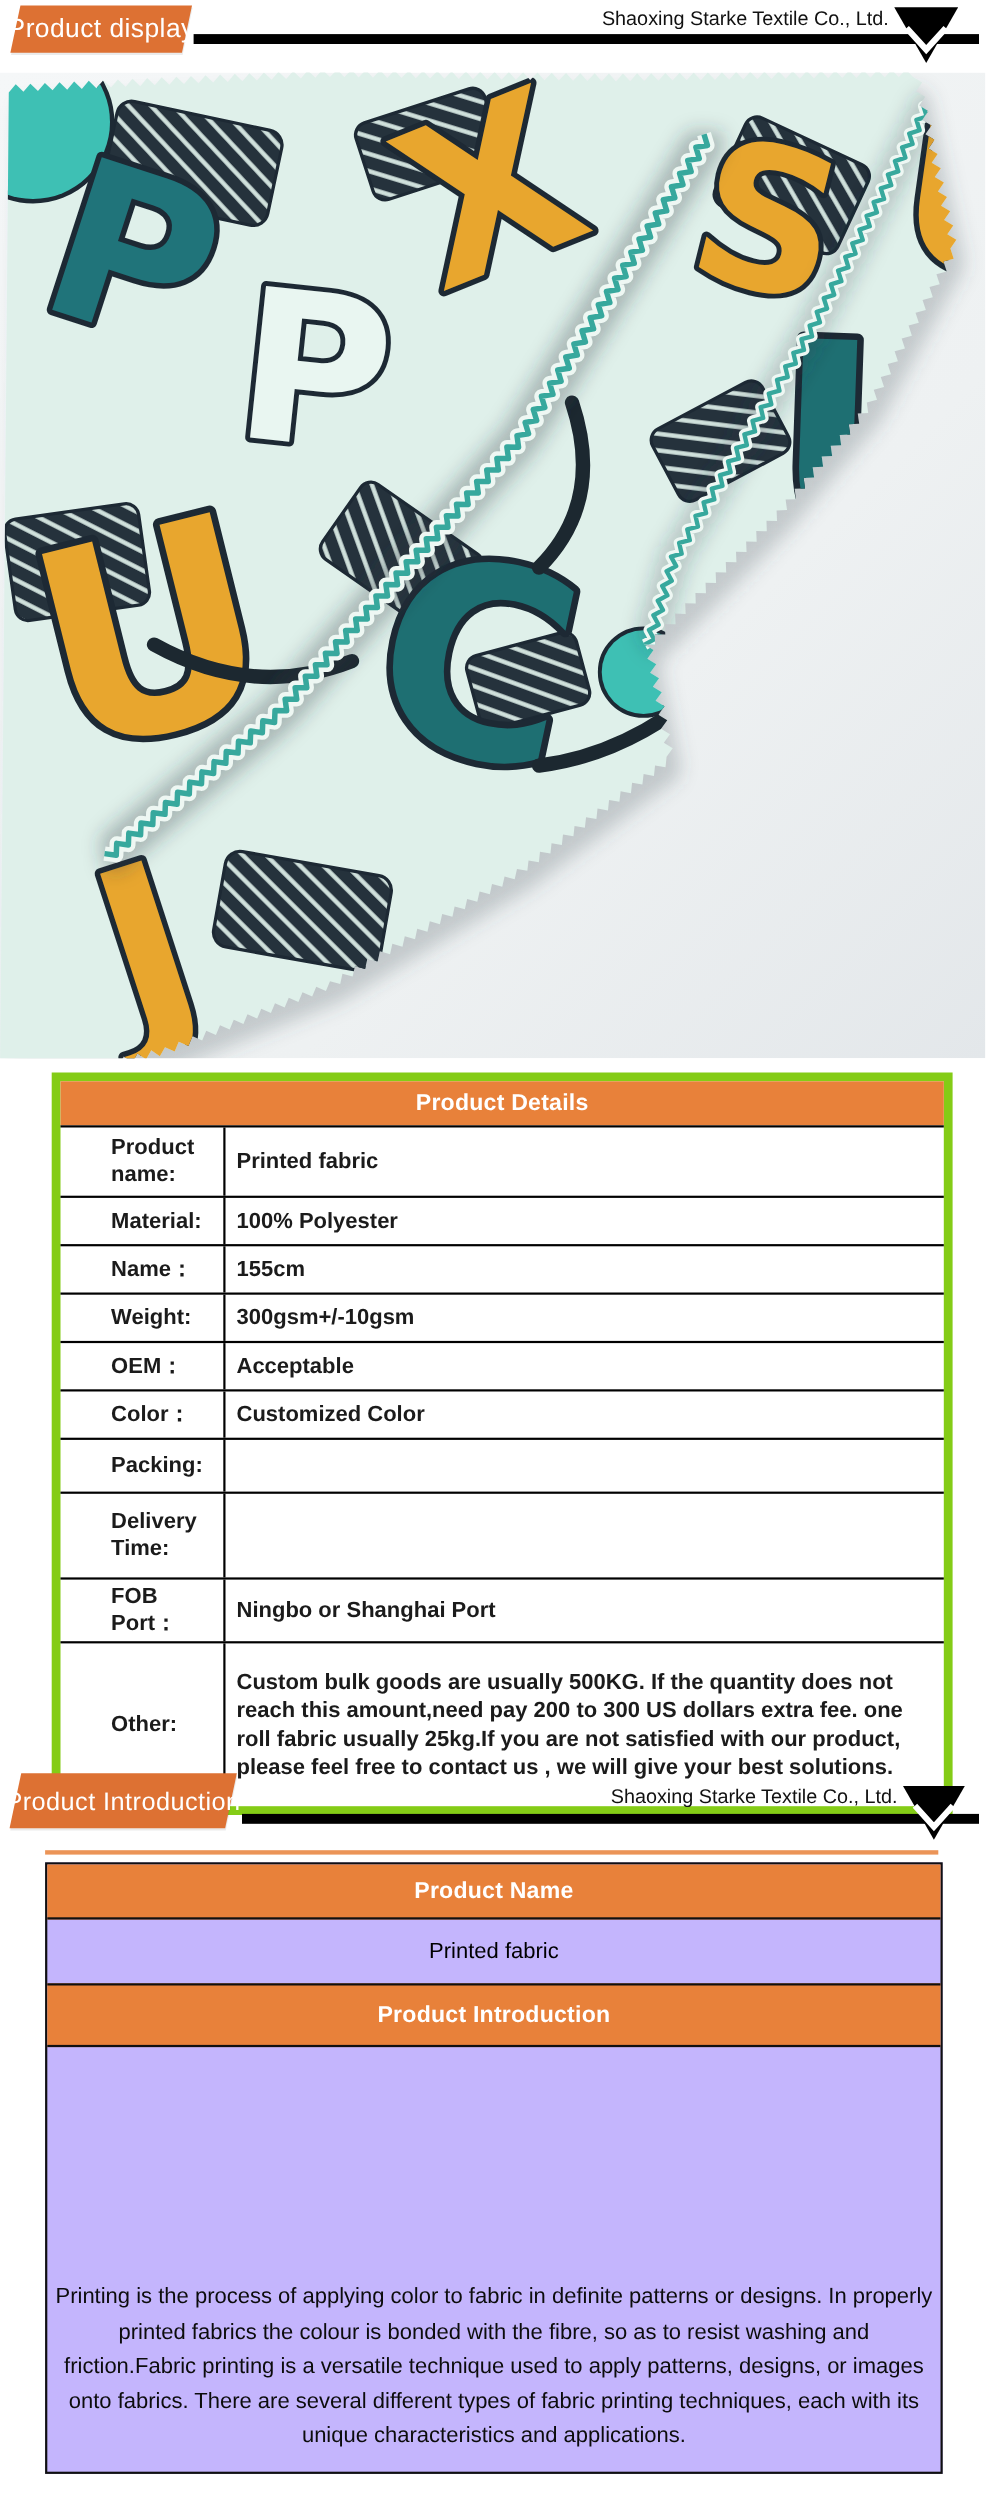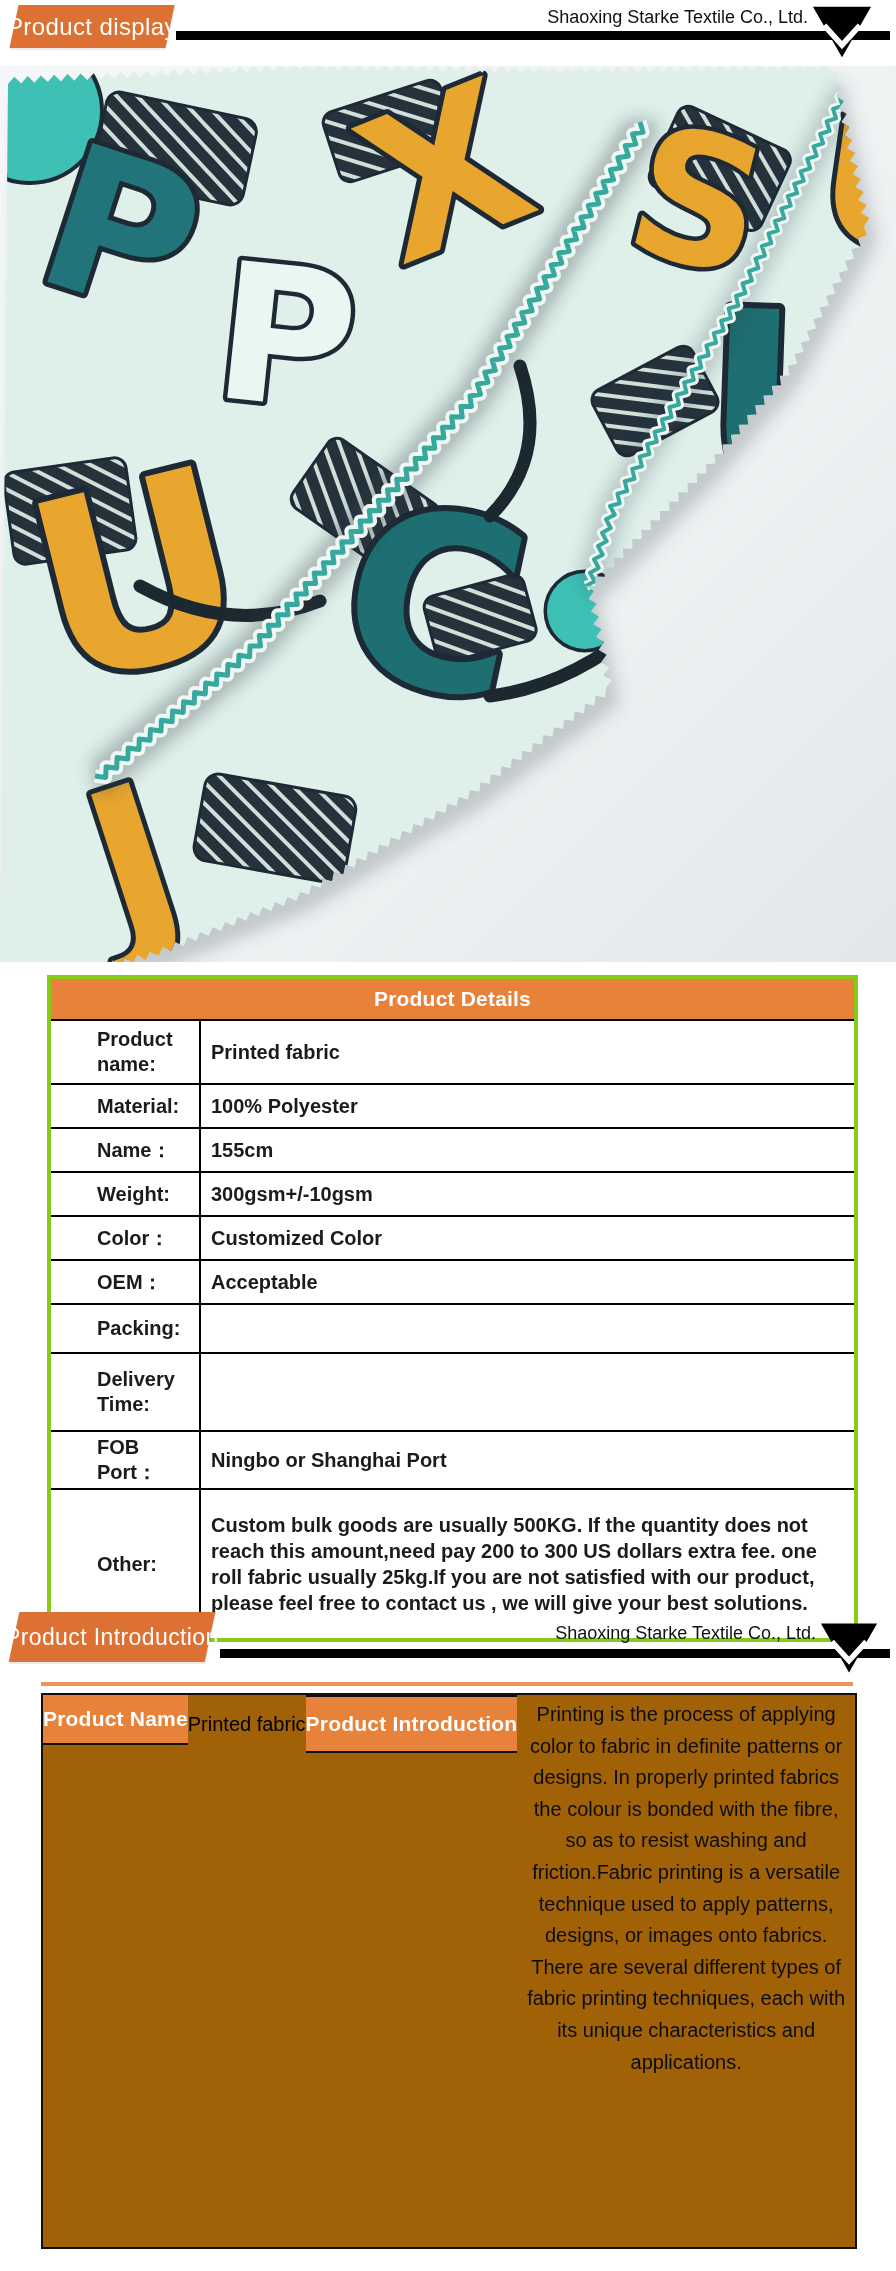--- a/index.html
+++ b/index.html
@@ -24,46 +24,46 @@
   .comp2{right:80px;top:17px;}
   .band-tri{position:absolute;}
   .tri1{right:24px;top:3px;}
   .tri2{right:18px;top:14px;}
 
   
   .photo{position:absolute;left:0;top:66px;}
 
   
   .details-table{position:absolute;left:47px;top:975px;width:803px;
-                 border:4px solid #84cc16;background:#fff;color:#1b1b1b;}
+                 border:8px solid #84cc16;background:#fff;color:#1b1b1b;}
   .dt-header{height:40px;background:var(--accent-header,#e8813a);
              display:flex;align-items:center;justify-content:center;
              color:#fff;font-size:21px;font-weight:bold;letter-spacing:.2px;}
   .dt-row{display:grid;grid-template-columns:150px 1fr;border-top:2px solid #000;min-height:42px;}
   .dt-label{border-right:2px solid #000;display:flex;align-items:center;
             padding:3px 6px 3px 8px;font-weight:bold;font-size:20px;line-height:1.25;margin-left:38px;}
   .dt-value{display:flex;align-items:center;padding:3px 10px;font-weight:bold;font-size:20px;line-height:1.3;}
   .row-name{min-height:62px;}
   .row-packing{min-height:47px;}
   .row-delivery{min-height:76px;}
   .row-fob{min-height:46px;}
   .row-other{min-height:148px;}
 
   
   .orange-rule{position:absolute;left:41px;top:1682px;width:812px;height:4px;
                background:var(--accent-header,#e8813a);opacity:.85;}
   .intro-box{position:absolute;left:41px;top:1693px;width:812px;height:552px;
-             border:2px solid #101010;background:#a16207;display:flex;}
+             border:2px solid #101010;background:#c4b5fd;display:flex;flex-direction:column;}
   .intro-bar{height:48px;background:var(--accent-header,#e8813a);border-bottom:2px solid #101010;
              display:flex;align-items:center;justify-content:center;
              color:#fff;font-size:21px;font-weight:bold;letter-spacing:.2px;flex:0 0 auto;}
   .intro-bar.second{height:54px;border-top:2px solid #101010;}
   .intro-name{height:58px;display:flex;align-items:center;justify-content:center;
               font-size:20px;color:#000;flex:0 0 auto;}
-  .intro-body{flex:1 1 auto;display:flex;align-items:flex-start;justify-content:center;padding:4px 6px;}
+  .intro-body{flex:1 1 auto;display:flex;align-items:flex-end;justify-content:center;padding:16px 6px;}
   .intro-text{font-size:20px;line-height:1.58;color:#0c0c0c;text-align:center;margin:0;}
 </style>
 </head>
 <body>
 
 <div class="page">
 
   <div class="band" style="top:0;height:66px;">
     <div class="badge badge1">
       <span class="badge-text">Product display</span>
@@ -151,26 +151,26 @@
     </div>
     <div class="dt-row">
       <div class="dt-label">Name：</div>
       <div class="dt-value">155cm</div>
     </div>
     <div class="dt-row">
       <div class="dt-label">Weight:</div>
       <div class="dt-value">300gsm+/-10gsm</div>
     </div>
     <div class="dt-row">
+      <div class="dt-label">OEM：</div>
+      <div class="dt-value">Acceptable</div>
+    </div>
+    <div class="dt-row">
       <div class="dt-label">Color：</div>
       <div class="dt-value">Customized Color</div>
-    </div>
-    <div class="dt-row">
-      <div class="dt-label">OEM：</div>
-      <div class="dt-value">Acceptable</div>
     </div>
     <div class="dt-row row-packing">
       <div class="dt-label">Packing:</div>
     </div>
     <div class="dt-row row-delivery">
       <div class="dt-label">Delivery Time:</div>
     </div>
     <div class="dt-row row-fob">
       <div class="dt-label">FOB Port：</div>
       <div class="dt-value">Ningbo or Shanghai Port</div>

